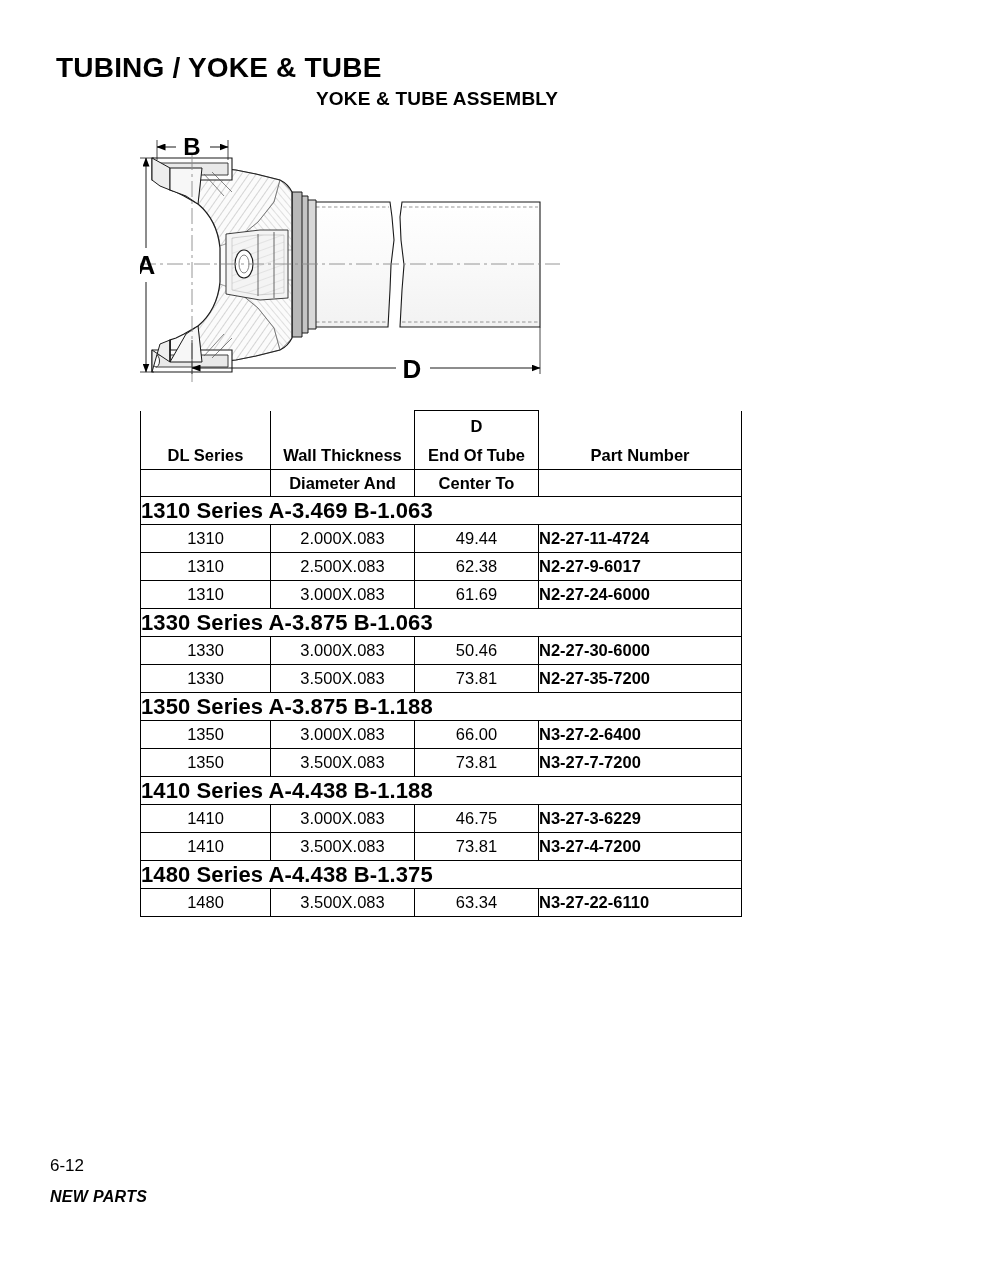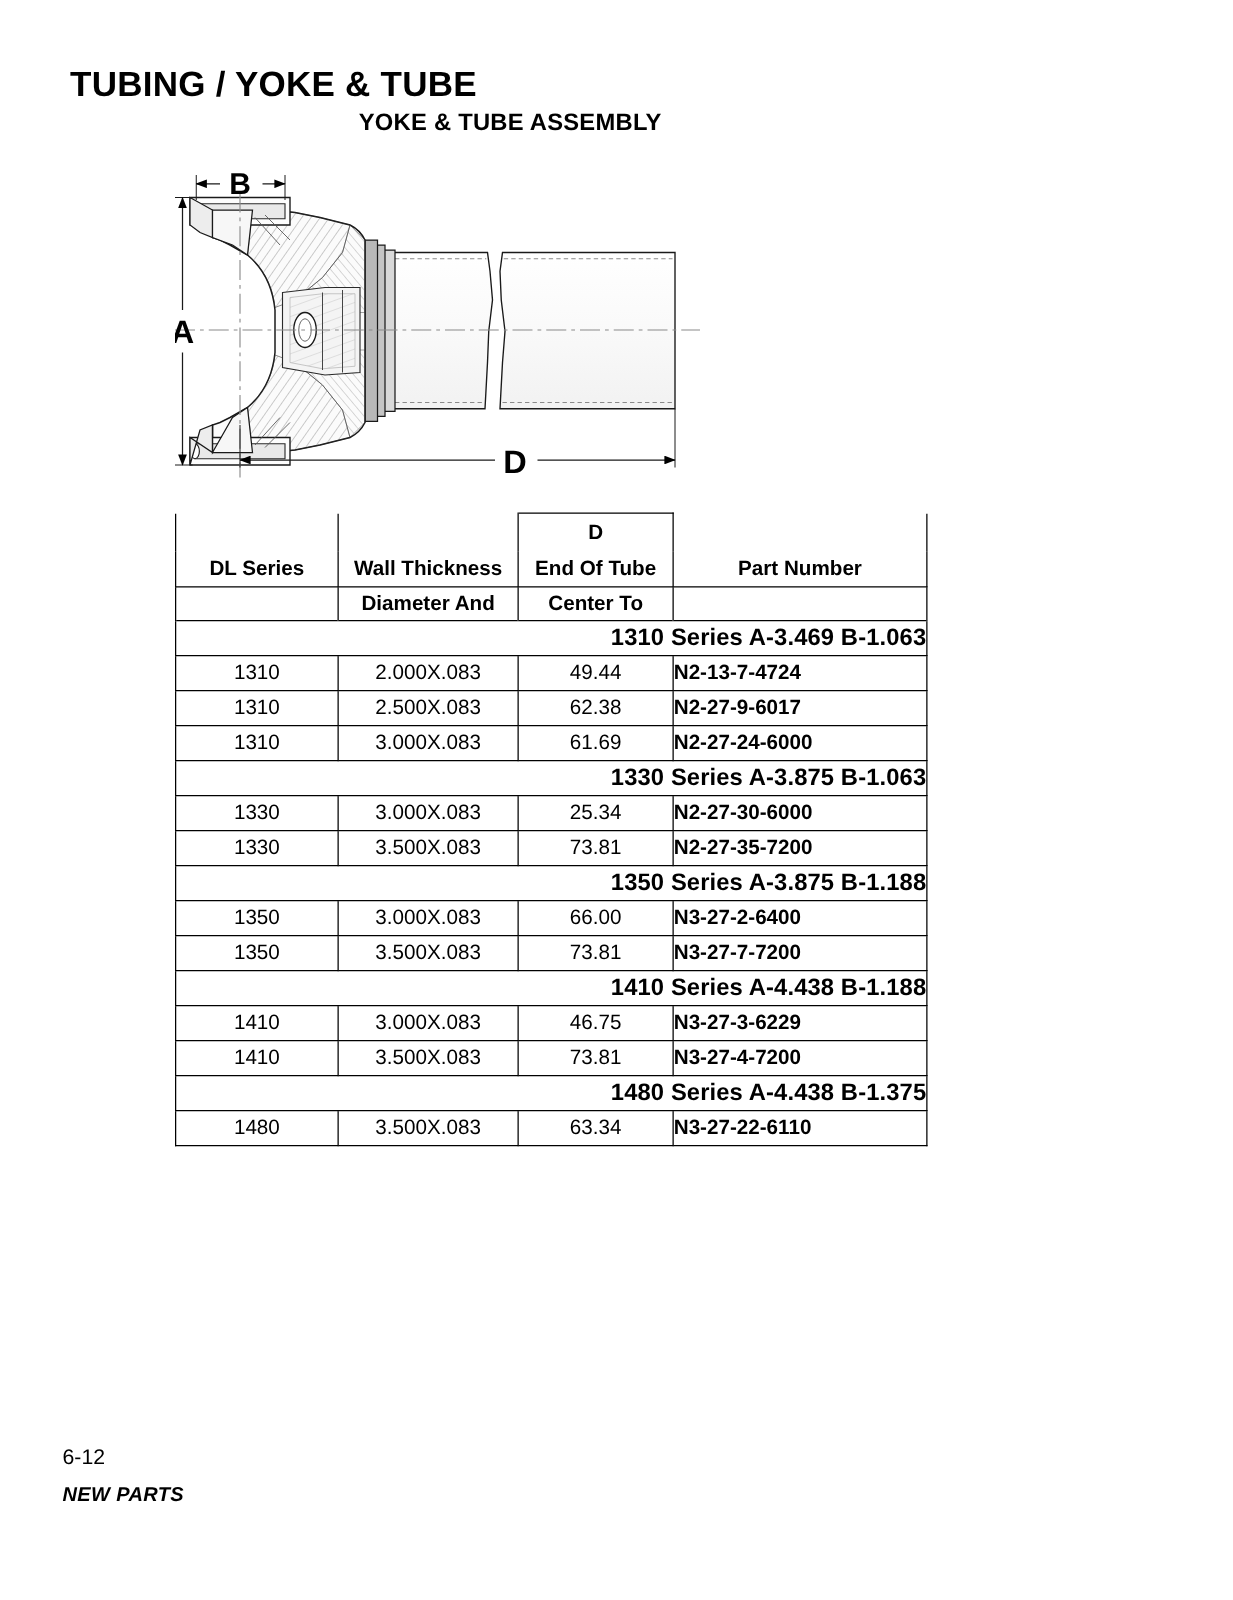--- a/index.html
+++ b/index.html
@@ -21,21 +21,21 @@
     position: absolute;
     left: 56px;
     top: 52px;
     font-size: 28px;
     font-weight: bold;
     letter-spacing: 0.2px;
     white-space: nowrap;
   }
   #page-subtitle {
     position: absolute;
-    left: 287px;
+    left: 316px;
     top: 88px;
     font-size: 19px;
     font-weight: bold;
     letter-spacing: 0.2px;
     white-space: nowrap;
   }
 
   
   #drawing {
     position: absolute;
@@ -96,23 +96,23 @@
     border-top: none !important;
     text-align: center;
     font-weight: bold;
     font-size: 17px;
     height: 28px;
     padding-bottom: 4px;
   }
 
   
   tr.section-row td {
-    text-align: right;
-    font-weight: bold;
-    font-size: 19px;
+    text-align: left;
+    font-weight: bold;
+    font-size: 22px;
     height: 27px;
     letter-spacing: 0.1px;
     margin-left: 22px;
   }
 
   
   tr.data-row td {
     height: 27px;
   }
   td.c-dl, td.c-diam, td.c-ctr {
@@ -290,41 +290,41 @@
       </tr>
     </thead>
     <tbody id="spec-body">
         <tr class="section-row">
           <td colspan="4">1310 Series A-3.469 B-1.063</td>
         </tr>
         <tr class="data-row">
           <td class="c-dl">1310</td>
           <td class="c-diam">2.000X.083</td>
           <td class="c-ctr">49.44</td>
-          <td class="c-part">N2-13-7-4724</td>
+          <td class="c-part">N2-27-11-4724</td>
         </tr>
         <tr class="data-row">
           <td class="c-dl">1310</td>
           <td class="c-diam">2.500X.083</td>
           <td class="c-ctr">62.38</td>
           <td class="c-part">N2-27-9-6017</td>
         </tr>
         <tr class="data-row">
           <td class="c-dl">1310</td>
           <td class="c-diam">3.000X.083</td>
           <td class="c-ctr">61.69</td>
           <td class="c-part">N2-27-24-6000</td>
         </tr>
         <tr class="section-row">
           <td colspan="4">1330 Series A-3.875 B-1.063</td>
         </tr>
         <tr class="data-row">
           <td class="c-dl">1330</td>
           <td class="c-diam">3.000X.083</td>
-          <td class="c-ctr">25.34</td>
+          <td class="c-ctr">50.46</td>
           <td class="c-part">N2-27-30-6000</td>
         </tr>
         <tr class="data-row">
           <td class="c-dl">1330</td>
           <td class="c-diam">3.500X.083</td>
           <td class="c-ctr">73.81</td>
           <td class="c-part">N2-27-35-7200</td>
         </tr>
         <tr class="section-row">
           <td colspan="4">1350 Series A-3.875 B-1.188</td>

